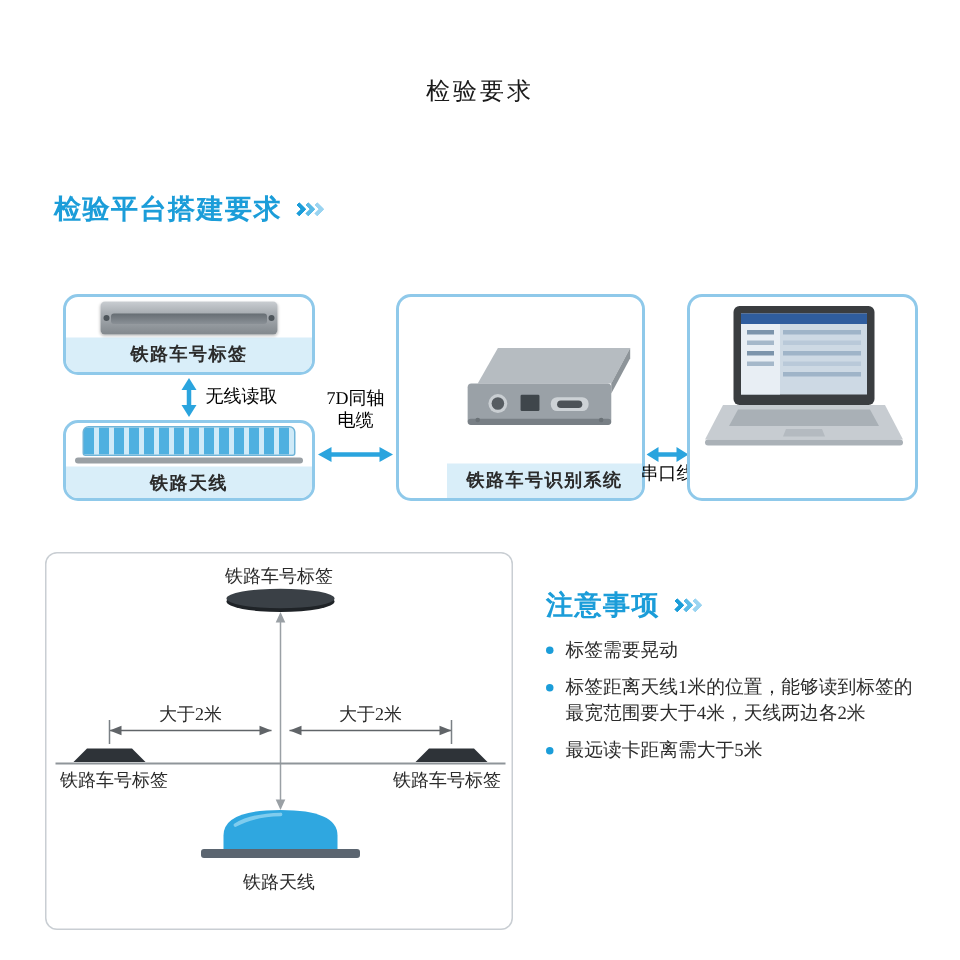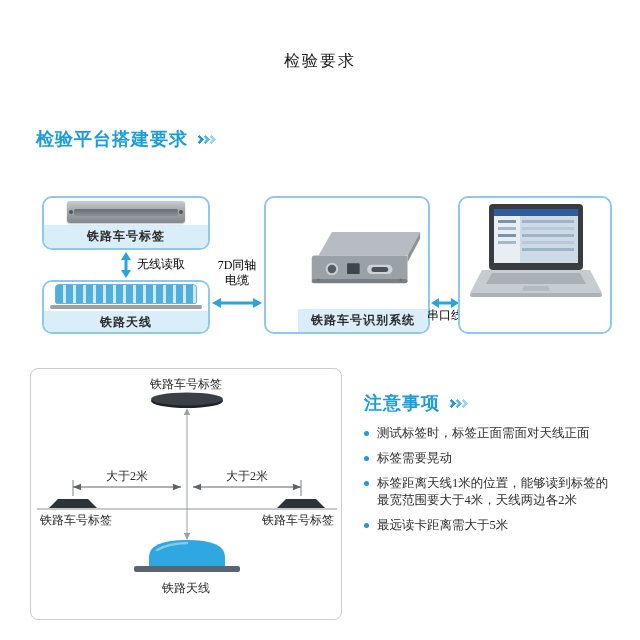--- a/index.html
+++ b/index.html
@@ -235,24 +235,20 @@
     <span class="chevrons">
         <i></i>
         <i></i>
         <i></i>
       </span>
   </div>
 
   <div class="notes-list">
     <div class="note-item">
       <span class="dot"></span>
-      <span>测试标签时，标签正面需面对天线正面</span>
-    </div>
-    <div class="note-item">
-      <span class="dot"></span>
       <span>标签需要晃动</span>
     </div>
     <div class="note-item">
       <span class="dot"></span>
       <span>标签距离天线1米的位置，能够读到标签的最宽范围要大于4米，天线两边各2米</span>
     </div>
     <div class="note-item">
       <span class="dot"></span>
       <span>最远读卡距离需大于5米</span>
     </div>

